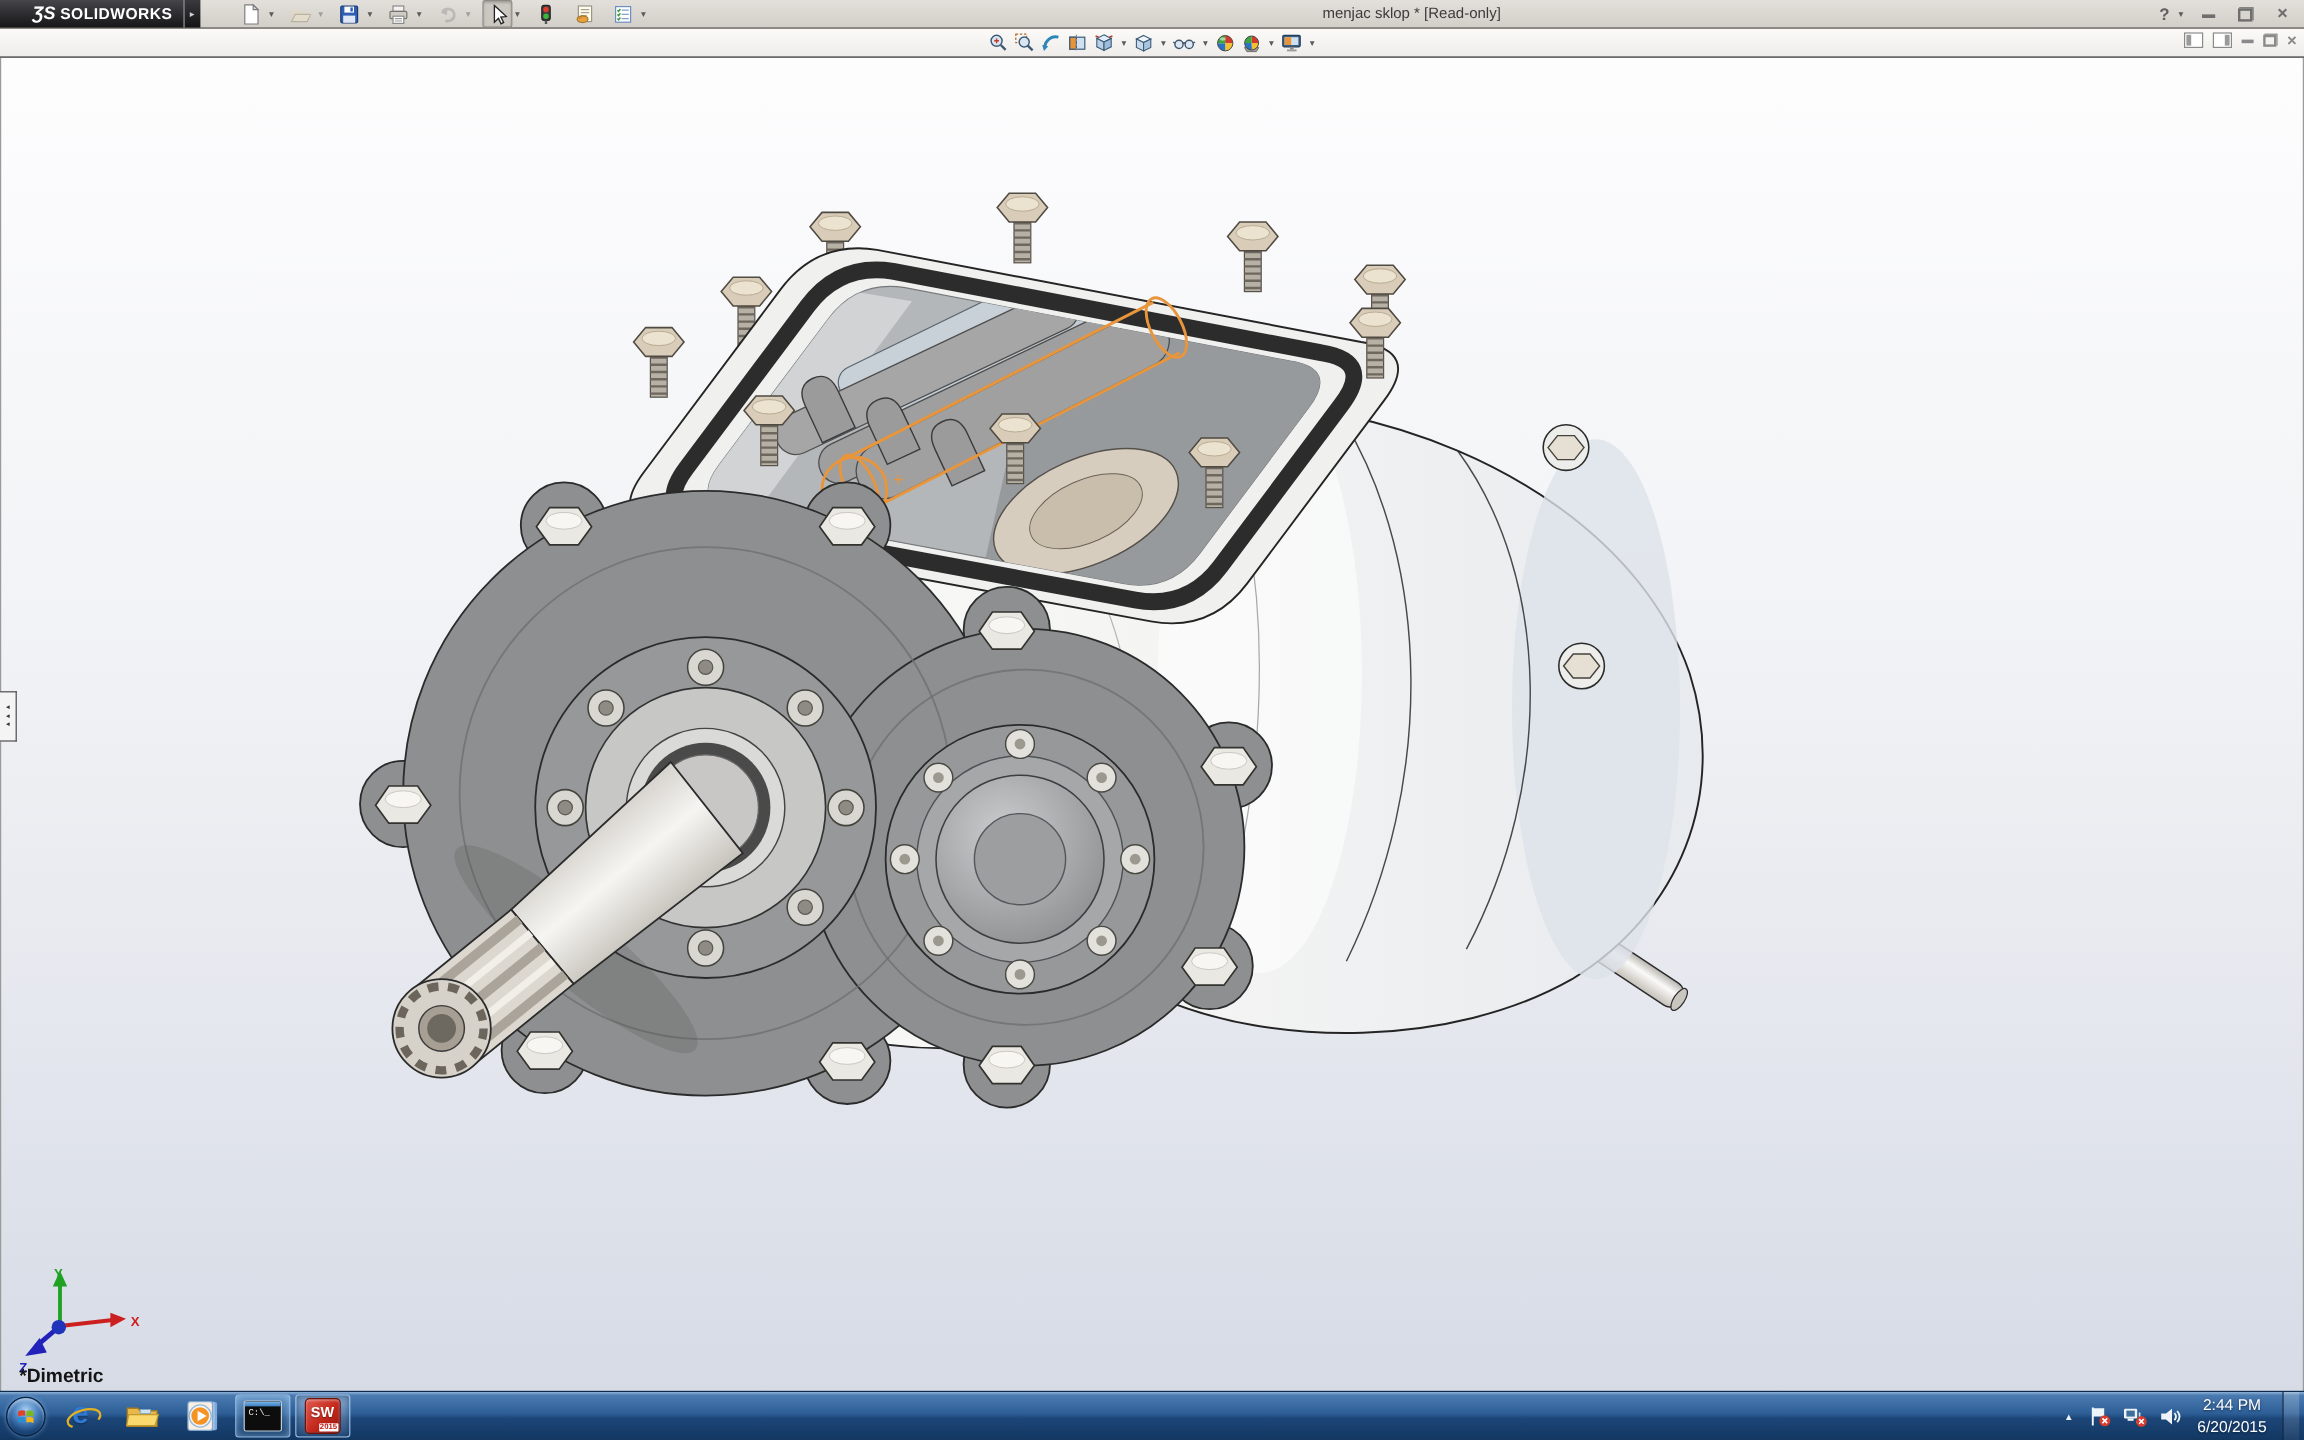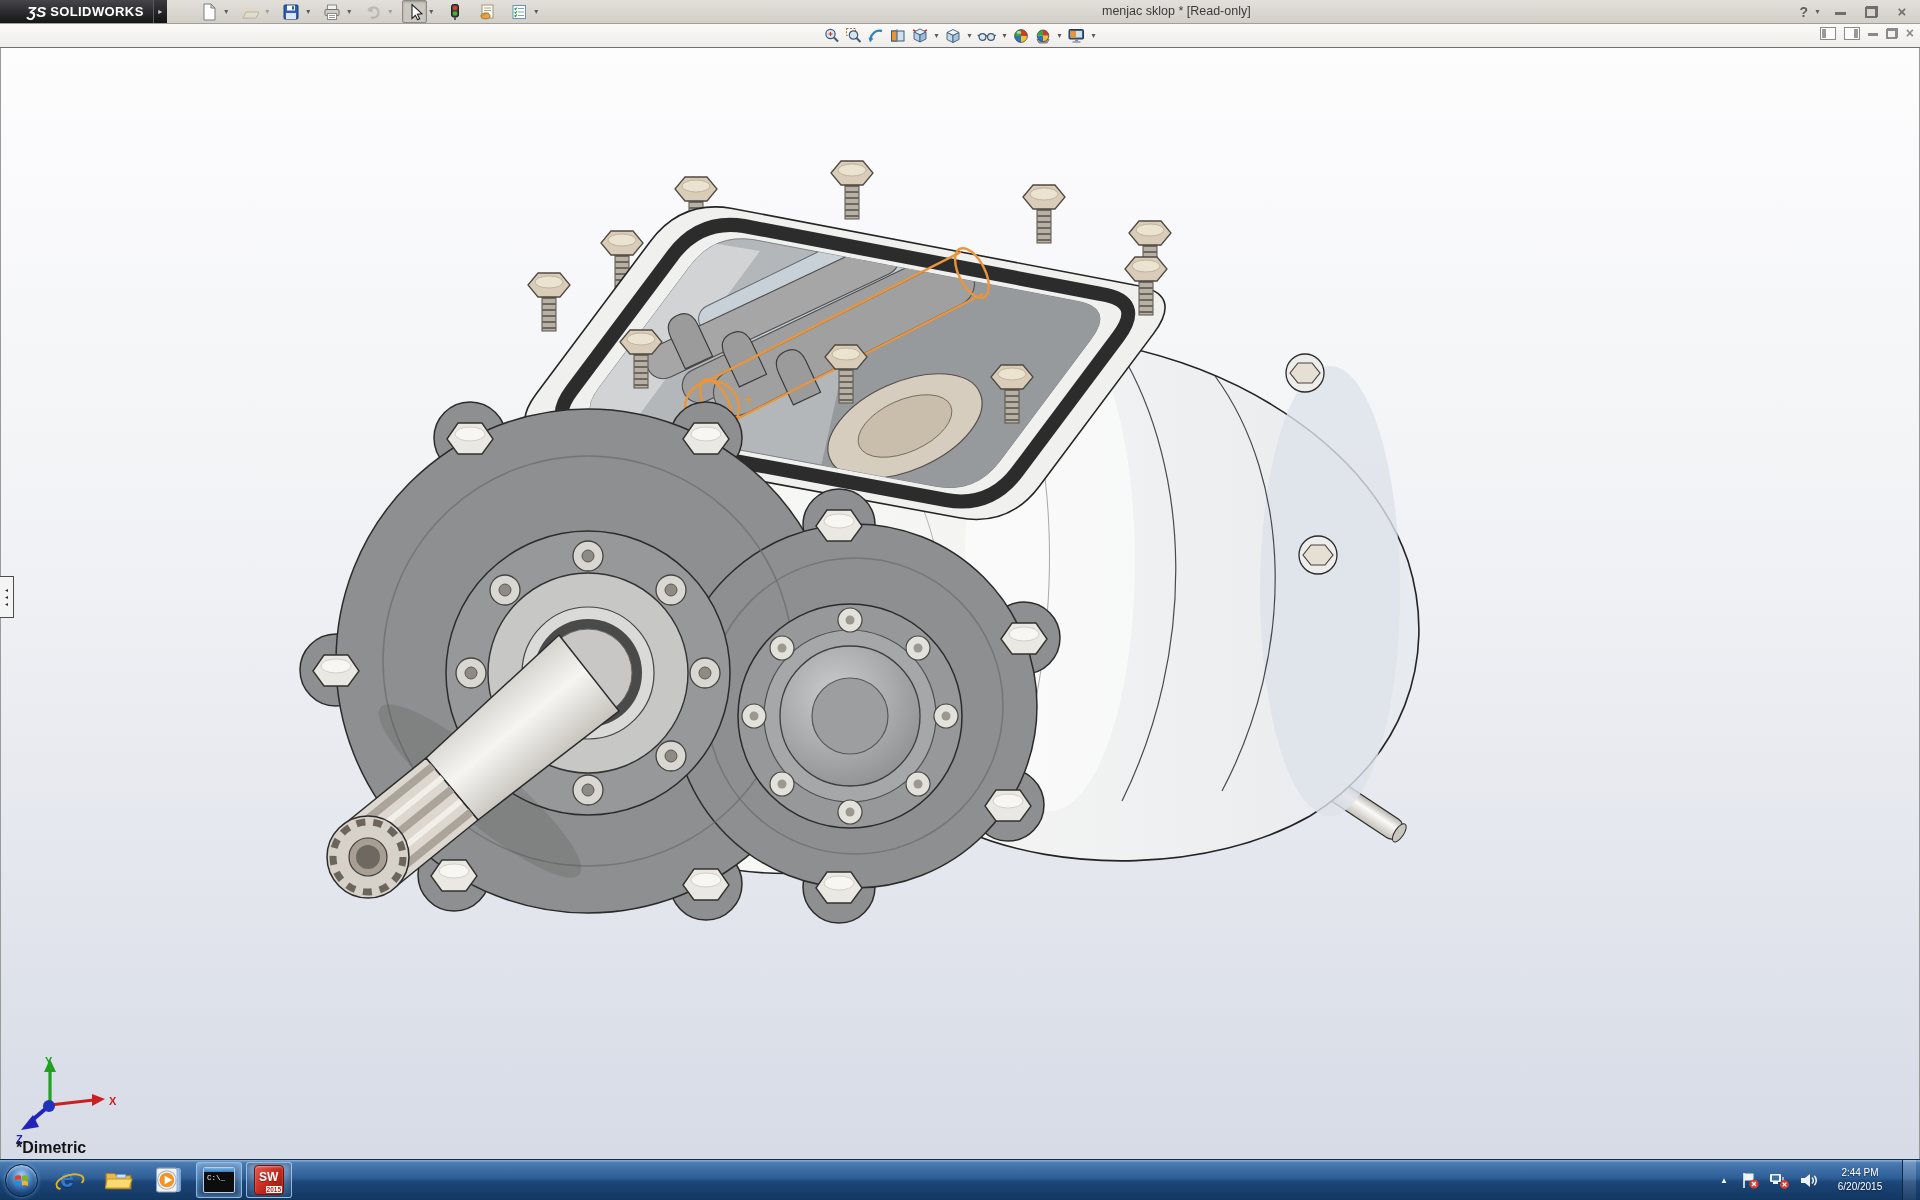--- a/index.html
+++ b/index.html
@@ -127,21 +127,21 @@
   .cmd-text{font-family:"Liberation Mono",monospace;font-size:7.5px;color:#f2f2f2;padding:2px 0 0 3px;letter-spacing:0;}
   .sw-ico{
     width:28px;height:28px;border-radius:4px;position:relative;
     background:linear-gradient(135deg,#e25a50 0%,#c3281b 55%,#8e170d 100%);
     border:1px solid #6f120a;box-shadow:inset 0 1px 2px rgba(255,255,255,.45);
   }
   .sw-letters{position:absolute;left:4px;top:4px;font-size:12px;font-weight:bold;color:#fff;text-shadow:0 1px 1px rgba(0,0,0,.4);}
   .sw-year{position:absolute;right:1px;bottom:1px;background:#fff;color:#c0170d;font-size:6.5px;font-weight:bold;padding:0 1px;border-radius:1px;}
   .tray{margin-left:auto;display:flex;align-items:center;gap:9px;padding-right:4px;height:100%;}
   .tray-up{font-size:8px;color:#eef4fa;padding:0 4px;}
-  .clock{color:#fff;font-size:10px;line-height:1.4;text-align:center;width:66px;text-shadow:0 1px 2px rgba(0,20,45,.7);}
+  .clock{color:#fff;font-size:13px;line-height:1.4;text-align:center;width:66px;text-shadow:0 1px 2px rgba(0,20,45,.7);}
   .show-desktop{width:13px;height:40px;border-left:1px solid rgba(12,35,62,.95);background:linear-gradient(rgba(255,255,255,.22),rgba(255,255,255,.06));}
 </style>
 </head>
 <body>
 
 <div class="titlebar">
   <div class="logo">
     <span class="brand-prefix">ƷS</span>
     <span class="brand">SOLIDWORKS</span>
   </div>

